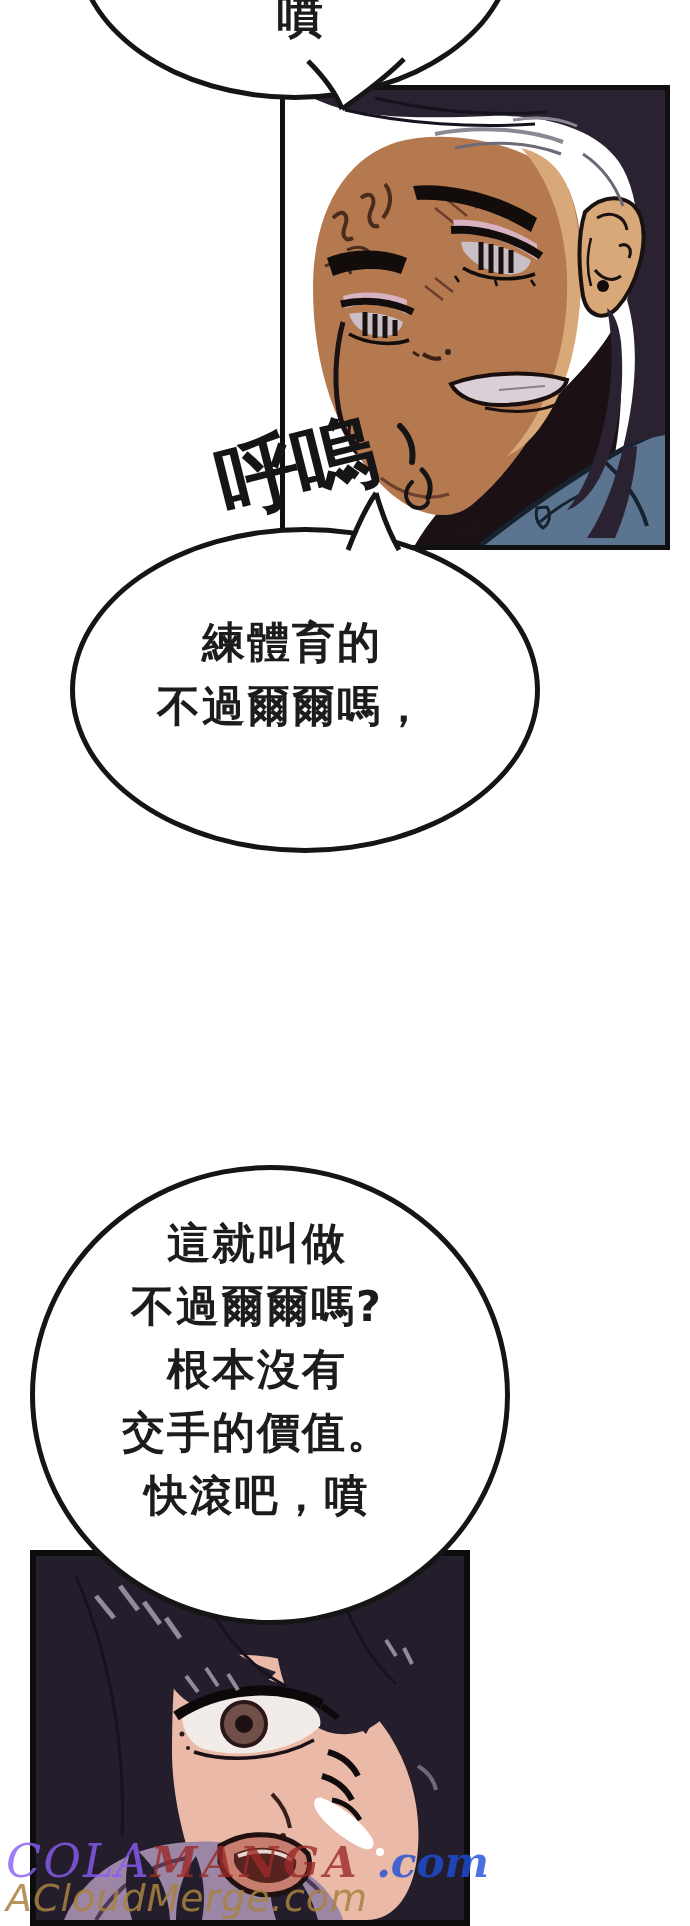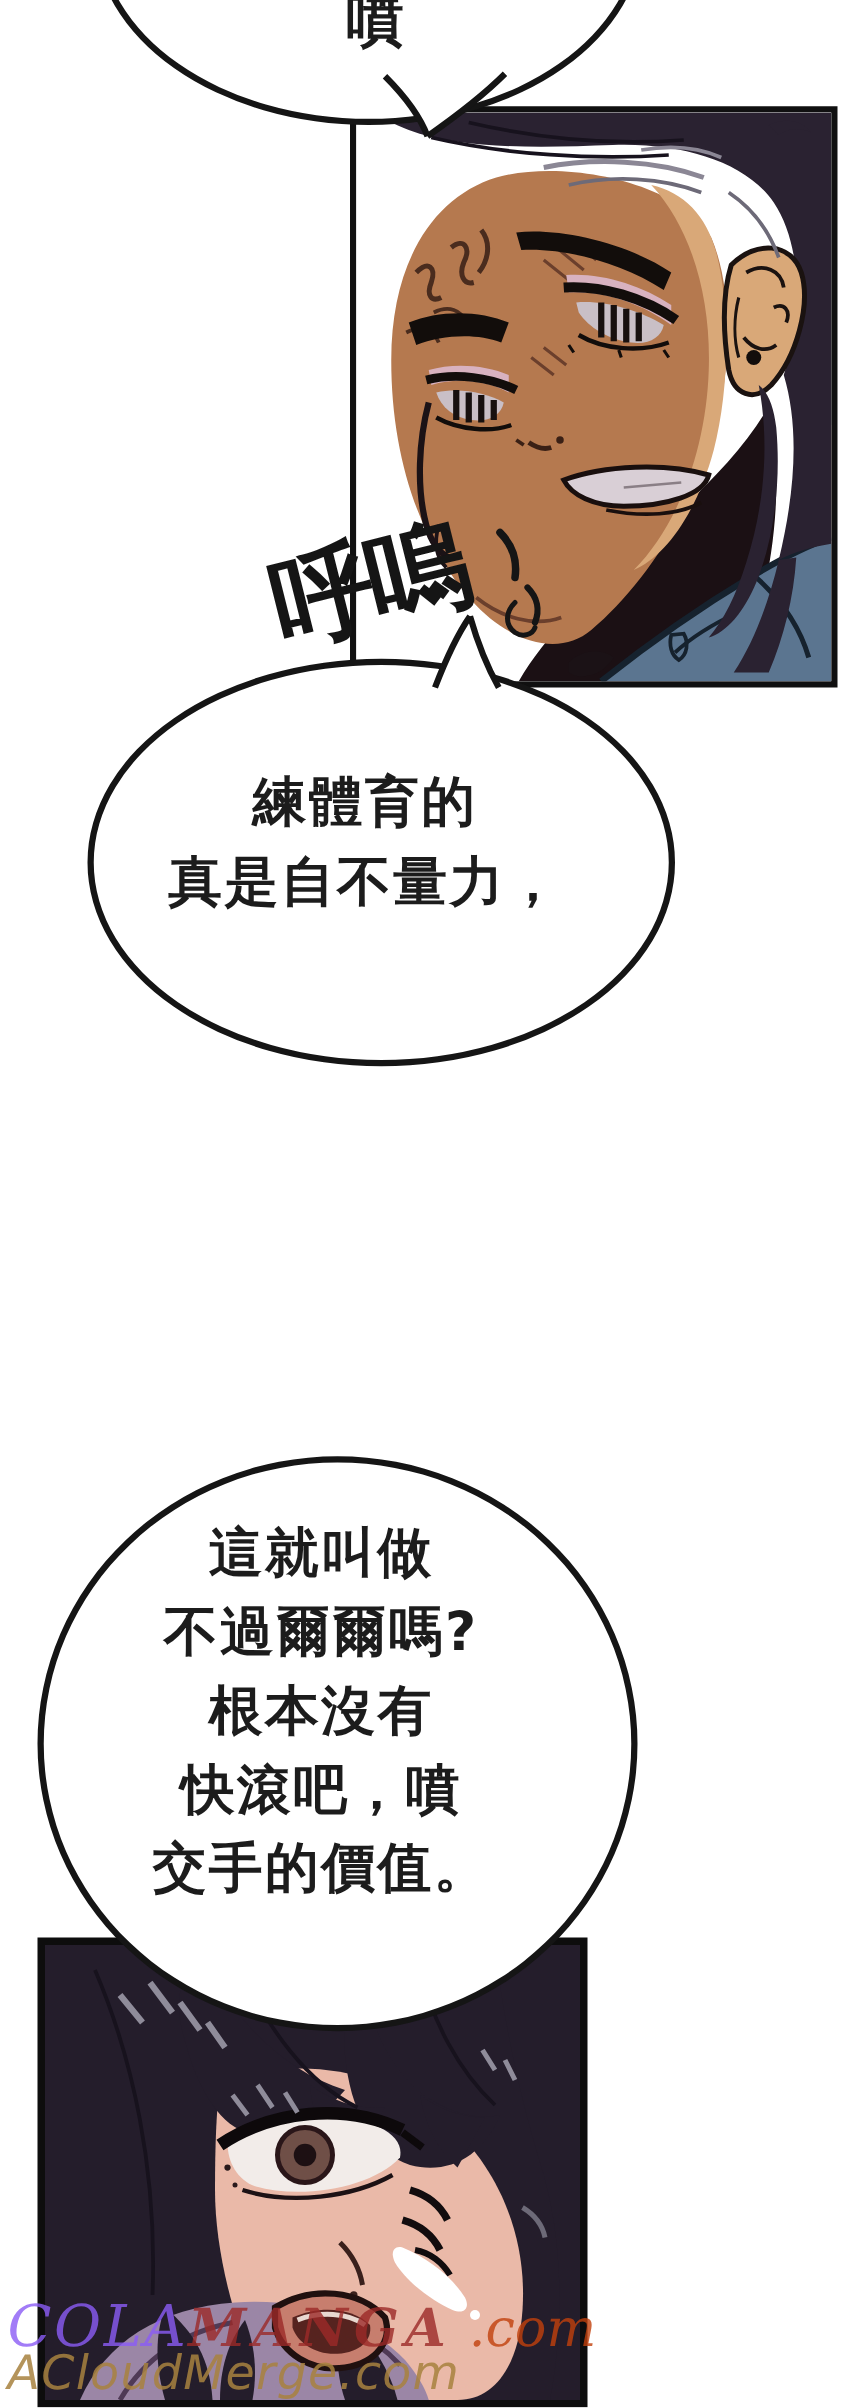--- a/index.html
+++ b/index.html
@@ -24,21 +24,21 @@
   #bubble-low-text{left:22px;top:1212px;width:470px;font-size:43px;line-height:63px;letter-spacing:2px;}
   
   #sfx{left:206px;top:434px;z-index:3;font-size:82px;font-weight:900;color:#151515;
        letter-spacing:-4px;transform:rotate(-14deg);transform-origin:left top;white-space:nowrap;}
   #sfx-marks{left:390px;top:420px;z-index:3;}
   
   .wm{position:absolute;z-index:4;white-space:nowrap;}
   #wm-line1{left:6px;top:1834px;opacity:.8;font-family:"DejaVu Serif",serif;}
   #wm-line1 .cola{font-style:italic;font-size:46px;color:#8b5cf6;letter-spacing:2px;}
   #wm-line1 .manga{font-weight:700;font-size:42px;color:#9c2a28;letter-spacing:5px;font-style:italic;}
-  #wm-line1 .dotcom{font-weight:400;font-style:italic;font-size:42px;color:#c2410c;}
+  #wm-line1 .dotcom{font-weight:700;font-style:italic;font-size:42px;color:#1d4ed8;}
   #wm-line2{left:6px;top:1876px;opacity:.85;font-weight:400;font-style:italic;
             font-size:38px;color:#a8823f;letter-spacing:1px;font-family:"DejaVu Sans",sans-serif;}
 </style>
 </head>
 <body>
 
 <div id="canvas">
 
   <div id="panel-woman" class="panel">
     <svg viewBox="0 0 380 455" preserveAspectRatio="none">
@@ -130,21 +130,21 @@
   </svg>
 
   <div id="bubble-mid" class="bubble"></div>
   <svg class="tail" style="left:342px;top:490px;width:62px;height:62px;" viewBox="0 0 62 62">
     <path d="M6,58 C16,34 24,18 34,4 C40,24 48,44 56,58 Z" fill="#ffffff"></path>
     <path d="M6,60 C16,34 25,16 34,3" fill="none" stroke="#151515" stroke-width="5"></path>
     <path d="M34,3 C40,24 48,44 57,60" fill="none" stroke="#151515" stroke-width="5"></path>
   </svg>
   <div id="bubble-mid-text" class="btext">
     <div>練體育的</div>
-    <div>真是自不量力，</div>
+    <div>不過爾爾嗎，</div>
   </div>
 
   <div id="panel-eye" class="panel">
     <svg viewBox="0 0 428 364" preserveAspectRatio="none">
       <rect width="428" height="364" fill="#241d2b"></rect>
 
       <path d="M140,110 C200,88 272,98 322,142 C362,178 386,232 382,292 C379,336 360,364 330,364 L182,364 C156,322 136,252 136,196 C136,162 137,132 140,110 Z" fill="#eab9a8"></path>
 
       <path d="M28,364 C48,318 92,290 152,286 C214,282 258,302 288,332 C298,344 304,354 307,364 Z" fill="#9b86a6"></path>
       <path d="M60,364 C80,330 110,310 150,302 M190,295 C230,297 262,312 284,336" stroke="#4f3a56" stroke-width="4" fill="none"></path>
@@ -190,22 +190,22 @@
       <path d="M382,210 C392,216 398,224 400,234" stroke="#6d6a78" stroke-width="4" fill="none"></path>
       <path d="M40,20 C70,90 90,180 86,280 M150,10 C180,70 210,110 250,130 M300,20 C310,60 330,100 360,128" stroke="#17121d" stroke-width="3" fill="none"></path>
     </svg>
   </div>
 
   <div id="bubble-low" class="bubble"></div>
   <div id="bubble-low-text" class="btext">
     <div>這就叫做</div>
     <div>不過爾爾嗎?</div>
     <div>根本沒有</div>
+    <div>交手的價值。</div>
     <div>快滾吧，噴</div>
-    <div>交手的價值。</div>
   </div>
 
   <div id="wm-line1" class="wm">
     <span class="cola">COLA</span><span class="manga">MANGA</span><span class="dotcom"> .com</span>
   </div>
   <div id="wm-line2" class="wm">ACloudMerge.com</div>
 
 </div>
 
 </body></html>

